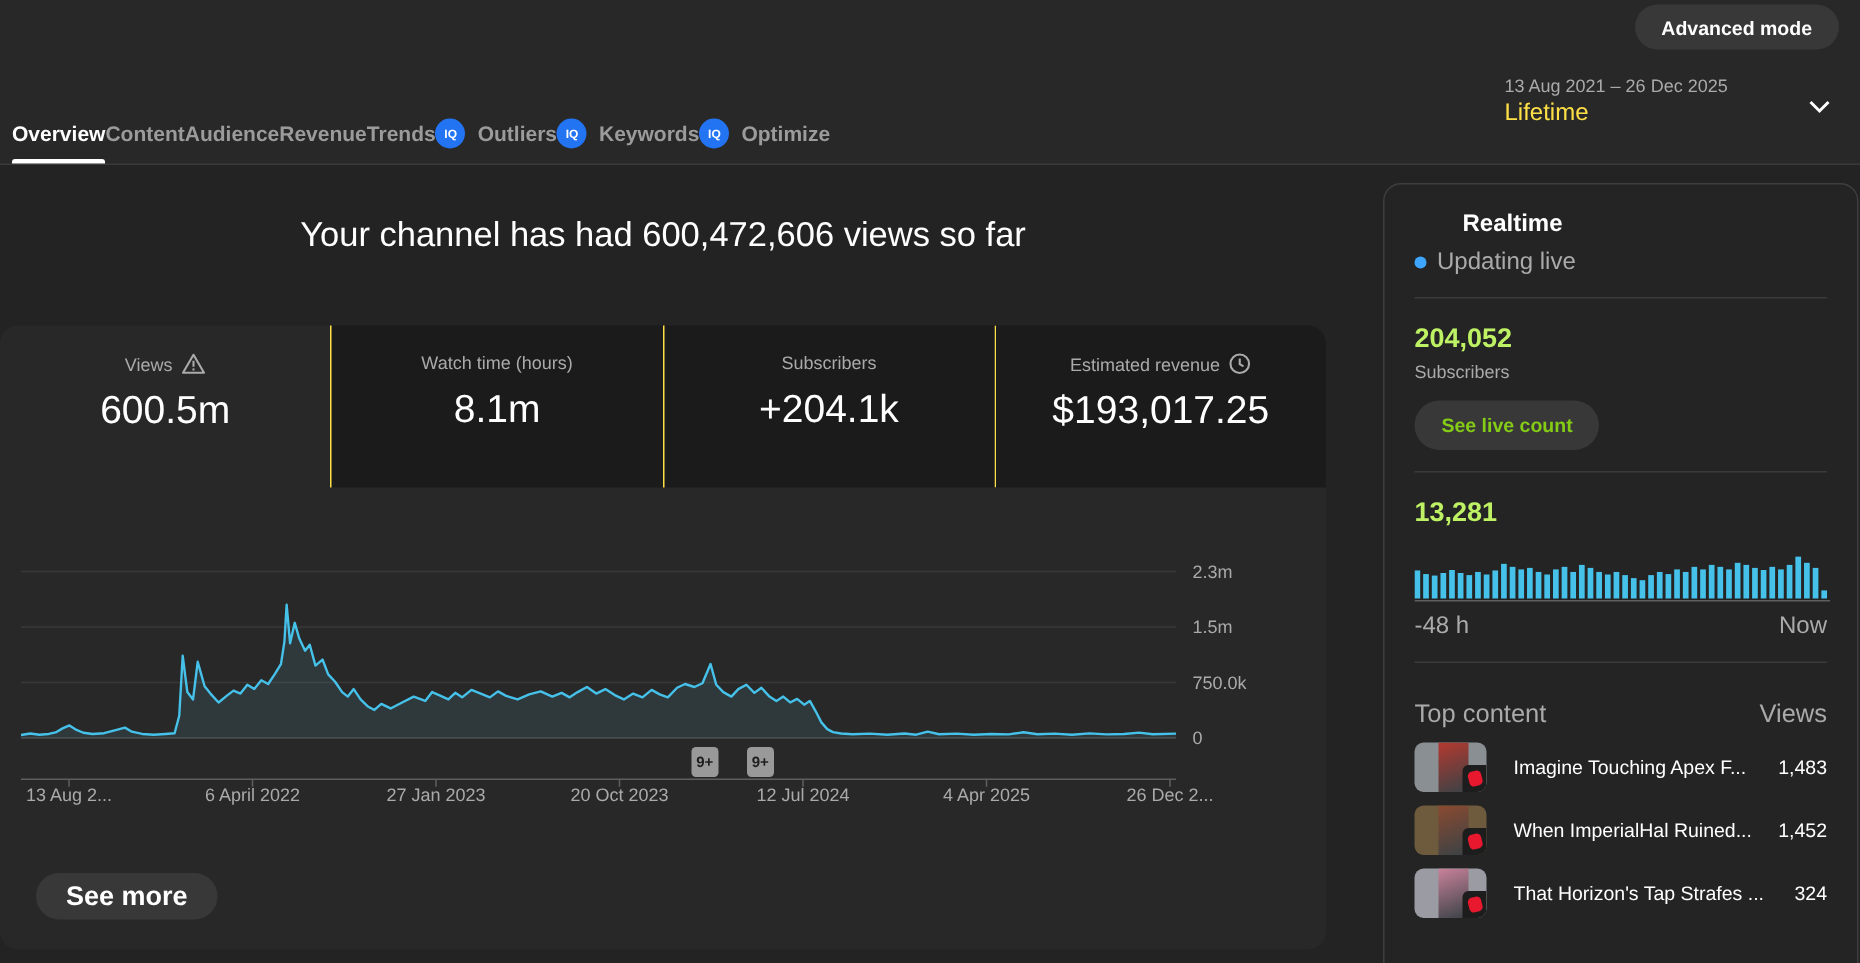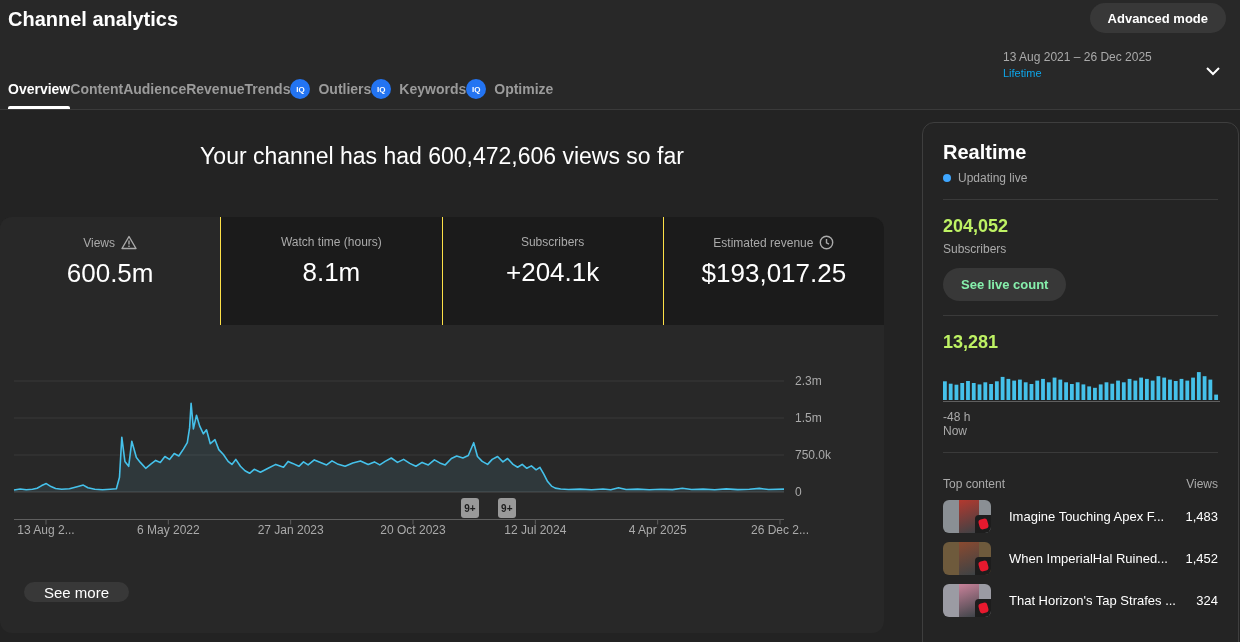--- a/index.html
+++ b/index.html
@@ -16,21 +16,21 @@
   .tabbar { position:absolute; left:8px; bottom:0; display:flex; height:40px; align-items:center; }
   .tab { position:relative; display:flex; align-items:center; gap:8px; height:40px;
     font-size:14px; font-weight:bold; color:#9b9b9b; cursor:pointer; }
   .tab.active { color:#fff; }
   .tab.active::after { content:""; position:absolute; left:0; right:0; bottom:0; height:3px;
     background:#fff; border-radius:2px 2px 0 0; }
   .iq-badge { width:20px; height:20px; border-radius:50%; background:#2374f2; color:#fff;
     font-size:8px; font-weight:bold; display:flex; align-items:center; justify-content:center; }
   .date-block { position:absolute; left:1003px; top:50px; cursor:pointer; }
   .date-range { font-size:12px; color:#aaa; margin-bottom:3px; }
-  .date-label { font-size:11px; color:#0ea5e9; }
+  .date-label { font-size:16px; color:#fde047; }
   .chev { position:absolute; left:1202px; top:60px; cursor:pointer; }
 
   
   .main { position:relative; width:1240px; height:532px; background:#232323; }
   .headline { position:absolute; left:0; top:33px; width:884px; text-align:center;
     font-size:23px; font-weight:normal; color:#fff; }
 
   
   .chart-card { position:absolute; left:0; top:107px; width:884px; height:416px;
     background:#282828; border-radius:12px; }
@@ -43,52 +43,51 @@
   .metric-label { display:flex; align-items:center; gap:6px; font-size:12px; color:#aaa; }
   .metric-value { margin-top:8px; font-size:26px; color:#fff; font-weight:normal; }
   .metric-icon svg { display:block; }
 
   .plot-svg { position:absolute; left:0; top:128px; }
   .y-lab { position:absolute; left:795px; transform:translateY(-50%); font-size:12px; color:#aaa; }
   .x-lab { position:absolute; transform:translateX(-50%); top:306px; font-size:12px; color:#aaa; white-space:nowrap; }
   .mark-badge { position:absolute; top:281px; width:18px; height:20px; border-radius:3px;
     background:#999; color:#1d1d1d; font-size:10px; font-weight:bold;
     display:flex; align-items:center; justify-content:center; cursor:pointer; }
-  .see-more { position:absolute; left:24px; top:365px; height:20px; padding:0 20px; border-radius:16px;
-    background:#383838; color:#fff; font-size:15px; font-weight:normal; border:none; cursor:pointer; }
+  .see-more { position:absolute; left:24px; top:365px; height:31px; padding:0 20px; border-radius:16px;
+    background:#383838; color:#fff; font-size:18px; font-weight:bold; border:none; cursor:pointer; }
 
   
   .rt-card { position:absolute; left:922px; top:12px; width:317px; height:560px;
     background:#242424; border:1px solid #3e3e3e; border-radius:12px; padding:0 20px; }
-  .rt-title { margin-top:18px; font-size:20px; font-weight:bold; color:#fff; }
-  .rt-status { margin-top:7px; display:flex; align-items:center; gap:7px; font-size:12px; color:#aaa; }
+  .rt-title { margin-top:18px; font-size:16px; font-weight:bold; color:#fff;margin-left:32px; }
+  .rt-status { margin-top:7px; display:flex; align-items:center; gap:7px; font-size:16px; color:#aaa; }
   .rt-dot { width:8px; height:8px; border-radius:50%; background:#3ea6ff; }
   .rt-div { margin-top:14px; border-top:1px solid #3a3a3a; }
   .rt-num { margin-top:16px; font-size:18px; font-weight:bold; color:#bef264; }
   .rt-sub { margin-top:5px; font-size:12px; color:#aaa; }
   .rt-btn { margin-top:12px; height:33px; padding:0 18px; border-radius:17px; background:#383838;
-    color:#86efac; font-size:13px; font-weight:bold; border:none; cursor:pointer; }
+    color:#84cc16; font-size:13px; font-weight:bold; border:none; cursor:pointer; }
   .rt-bars { margin-top:12px; display:block; }
-  .rt-axis { display:flex; justify-content:space-between; font-size:12px; color:#aaa; margin-top:5px;flex-direction:column; }
-  .tc-head { margin-top:24px; display:flex; justify-content:space-between; font-size:12px; color:#aaa; }
+  .rt-axis { display:flex; justify-content:space-between; font-size:16px; color:#aaa; margin-top:5px; }
+  .tc-head { margin-top:24px; display:flex; justify-content:space-between; font-size:17px; color:#aaa; }
   .tc-row { margin-top:9px; display:flex; align-items:center; gap:18px; cursor:pointer; }
   .tc-thumb { position:relative; width:48px; height:33px; border-radius:6px; flex:0 0 48px; overflow:hidden; }
   .tc-thumb .strip { position:absolute; left:16px; top:0; width:20px; height:33px; }
   .tc-thumb .corner { position:absolute; right:0; bottom:0; width:16px; height:18px;
     background:#1d1d1d; border-top-left-radius:4px; }
   .tc-thumb .redlogo { position:absolute; right:3px; bottom:4px; width:9px; height:10px;
     background:#e8192e; border-radius:3px; transform:rotate(-15deg); }
   .tc-title { flex:1; font-size:13px; color:#fff; white-space:nowrap; overflow:hidden; }
   .tc-views { font-size:13px; color:#fff; }
 </style>
 </head>
 <body>
 
 <div class="header">
-  <div class="page-title">Channel analytics</div>
   <button class="adv-btn">Advanced mode</button>
   <div class="tabbar">
       <div class="tab active">
         <span>Overview</span>
       </div>
       <div class="tab">
         <span>Content</span>
       </div>
       <div class="tab">
         <span>Audience</span>
@@ -183,21 +182,21 @@
         <line x1="780" x2="780" y1="174.5" y2="179.5" stroke="#5f5f5f" stroke-width="1"></line>
       </svg>
     <div id="y-labels">
         <div class="y-lab" style="top: 164px;">2.3m</div>
         <div class="y-lab" style="top: 201px;">1.5m</div>
         <div class="y-lab" style="top: 238px;">750.0k</div>
         <div class="y-lab" style="top: 275px;">0</div>
       </div>
     <div id="x-labels">
         <div class="x-lab" style="left: 46px;">13 Aug 2...</div>
-        <div class="x-lab" style="left: 168.333px;">6 May 2022</div>
+        <div class="x-lab" style="left: 168.333px;">6 April 2022</div>
         <div class="x-lab" style="left: 290.667px;">27 Jan 2023</div>
         <div class="x-lab" style="left: 413px;">20 Oct 2023</div>
         <div class="x-lab" style="left: 535.333px;">12 Jul 2024</div>
         <div class="x-lab" style="left: 657.667px;">4 Apr 2025</div>
         <div class="x-lab" style="left: 780px;">26 Dec 2...</div>
       </div>
     <div id="markers">
         <div class="mark-badge" style="left: 460.84px;">9+</div>
         <div class="mark-badge" style="left: 497.8px;">9+</div>
       </div>

